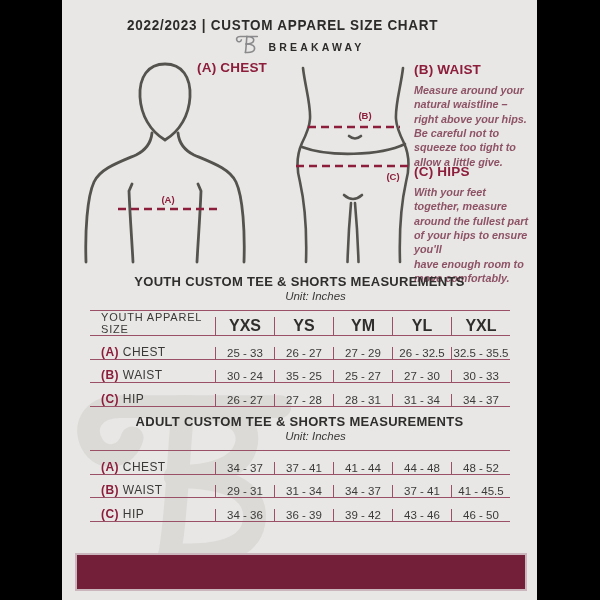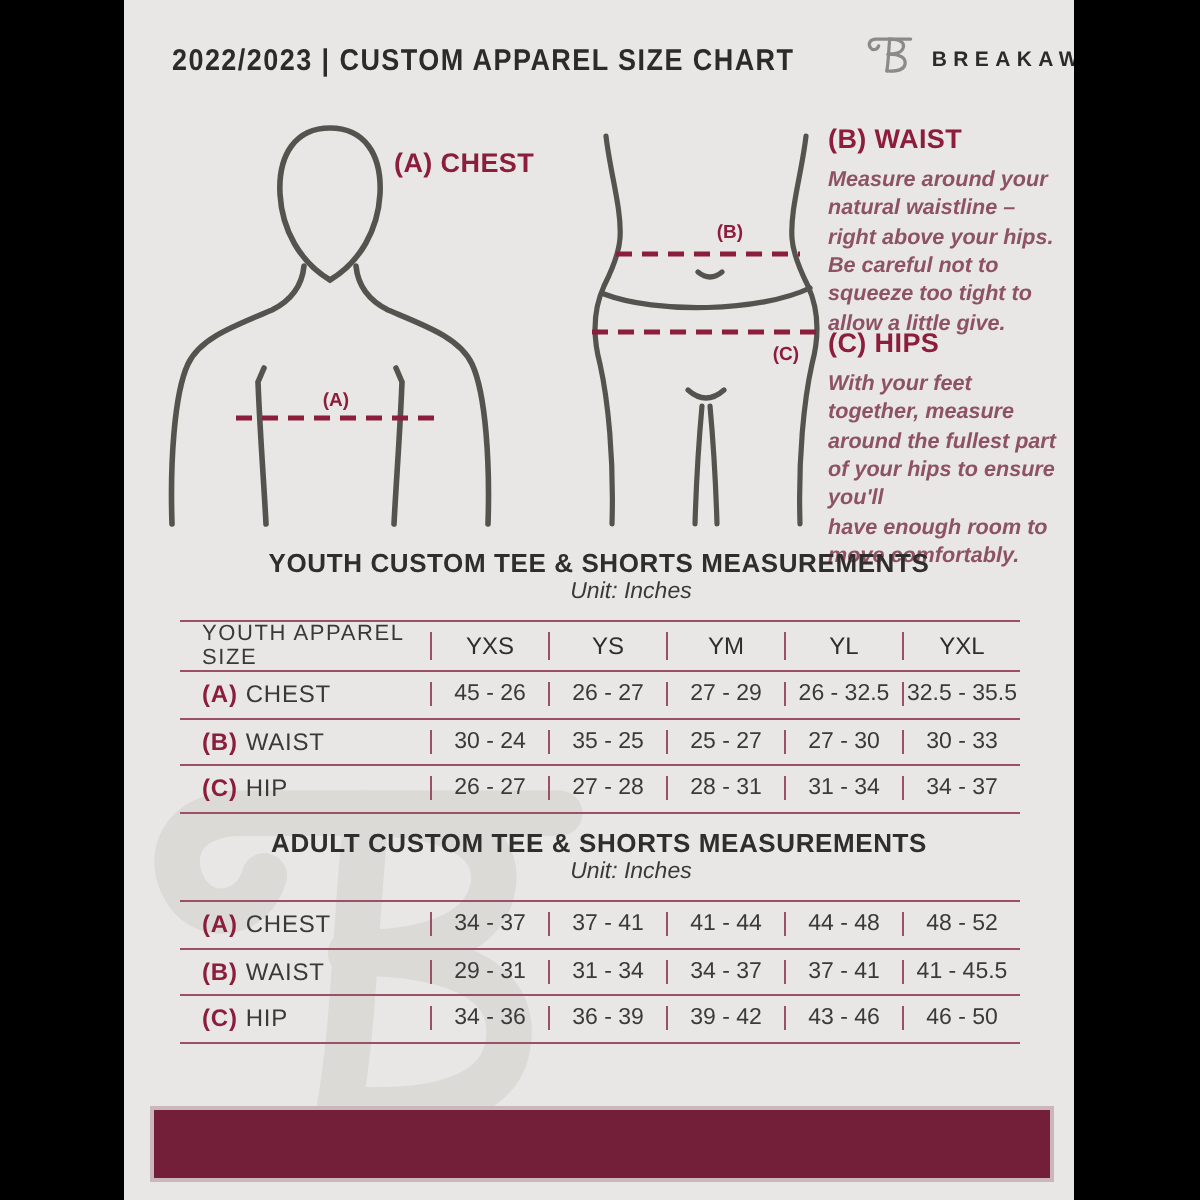--- a/index.html
+++ b/index.html
@@ -7,21 +7,21 @@
     width:600px;height:600px;background:#000;position:relative;overflow:hidden;
     font-family:"Liberation Sans",sans-serif;
   }
   .page{
     position:absolute;left:62px;top:0;width:475px;height:600px;
     background:#e8e7e5;overflow:hidden;
   }
   
   .hdr{
     position:absolute;left:24px;right:24px;top:16px;height:28px;
-    display:flex;align-items:center;justify-content:space-between;z-index:2;
+    display:flex;align-items:center;justify-content:space-between;z-index:2;flex-direction:column;
   }
   .hdr-title{
     font-size:15px;font-weight:700;color:#2c2b29;letter-spacing:.8px;
     transform:scaleX(.9);transform-origin:left center;white-space:nowrap;
   }
   .brand{display:flex;align-items:center;gap:7px;}
   .brand-word{font-size:10.5px;font-weight:700;letter-spacing:3.2px;color:#2c2b29;}
   
   .fig{position:absolute;z-index:1;}
   .guide{position:absolute;z-index:2;}
@@ -35,24 +35,24 @@
   
   .sec-title{
     position:absolute;left:0;width:100%;text-align:center;z-index:2;
     font-size:13px;font-weight:700;color:#2f2e2c;letter-spacing:.3px;
   }
   .sec-unit{
     position:absolute;left:0;width:100%;text-align:center;z-index:2;
     font-size:11.5px;font-style:italic;color:#3a3937;padding-left:16px;
   }
   .table{position:absolute;left:28px;width:420px;z-index:2;border-top:1.6px solid #9a5066;}
-  .trow{display:flex;border-bottom:1.6px solid #9a5066;align-items:center;}
+  .trow{display:flex;border-bottom:1.6px solid #9a5066;align-items:flex-end;}
   .c0{width:125px;display:flex;align-items:center;padding-left:11px;box-sizing:border-box;}
   .cv{width:59px;border-left:1.4px solid #9a5066;display:flex;align-items:center;justify-content:center;box-sizing:border-box;}
-  .thead .cv{font-size:12px;font-weight:400;color:#2f2e2c;}
+  .thead .cv{font-size:16px;font-weight:700;color:#2f2e2c;}
   .thead{height:24px;}
   .tdata{height:22.5px;}
   .sizecell{font-size:11px;color:#3a3937;letter-spacing:.8px;}
   .lbl{font-size:12px;color:#3a3937;letter-spacing:.4px;}
   .pfx{color:#8c1d3b;font-weight:800;margin-right:4px;}
   .val{font-size:11.5px;color:#3b3a38;}
   
   .footer{
     position:absolute;left:13px;top:553px;width:452px;height:38px;z-index:3;
     background:#731f39;border:2px solid #cbb6bd;box-sizing:border-box;
@@ -102,21 +102,21 @@
       <path d="M56 139 Q65 147 74 139"></path>
       <path d="M63 147 C61 169 60 189 59.5 206"></path>
       <path d="M67 147 C69 169 70 189 70.5 206"></path>
     </g>
     <path d="M20 71 H112" stroke="#8c1d3b" stroke-width="2.4" stroke-dasharray="8 5" fill="none"></path>
     <path d="M8 110 H121" stroke="#8c1d3b" stroke-width="2.4" stroke-dasharray="8 5" fill="none"></path>
     <text x="77" y="63" text-anchor="middle" font-size="9.5" font-weight="bold" fill="#8c1d3b" font-family="Liberation Sans, sans-serif">(B)</text>
     <text x="105" y="124" text-anchor="middle" font-size="9.5" font-weight="bold" fill="#8c1d3b" font-family="Liberation Sans, sans-serif">(C)</text>
   </svg>
 
-  <div class="guide" style="left:135px;top:74px;width:102px;">
+  <div class="guide" style="left:135px;top:60px;width:102px;">
     <h3>(A) CHEST</h3>
   </div>
   <div class="guide" style="left:352px;top:164px;width:118px;">
     <h3>(C) HIPS</h3>
     <p>With your feet
 together, measure
 around the fullest part
 of your hips to ensure
 you'll
 have enough room to
@@ -142,21 +142,21 @@
       <div class="cv">YS</div>
       <div class="cv">YM</div>
       <div class="cv">YL</div>
       <div class="cv">YXL</div>
     </div>
     <div class="trow tdata">
       <div class="c0 lbl">
           <span class="pfx">(A)</span>
           <span>CHEST</span>
         </div>
-      <div class="cv val">45 - 26</div>
+      <div class="cv val">25 - 33</div>
       <div class="cv val">26 - 27</div>
       <div class="cv val">27 - 29</div>
       <div class="cv val">26 - 32.5</div>
       <div class="cv val">32.5 - 35.5</div>
     </div>
     <div class="trow tdata">
       <div class="c0 lbl">
           <span class="pfx">(B)</span>
           <span>WAIST</span>
         </div>

